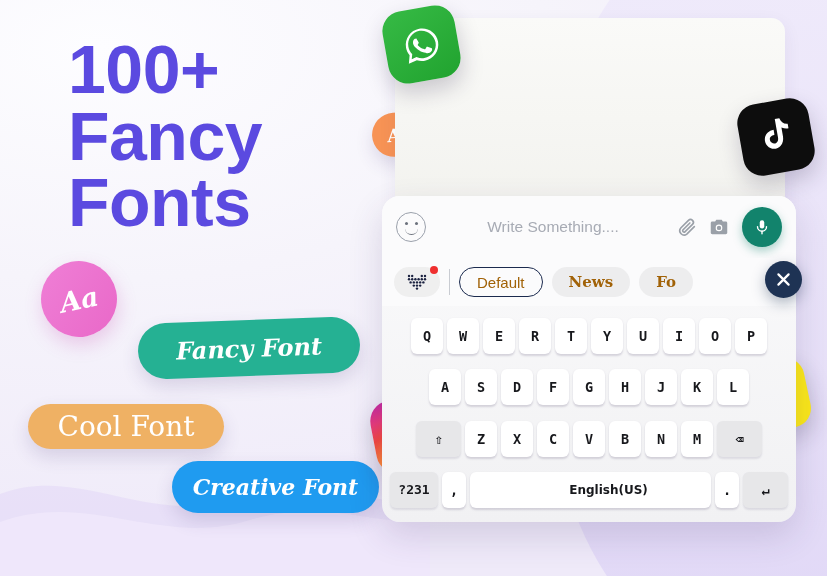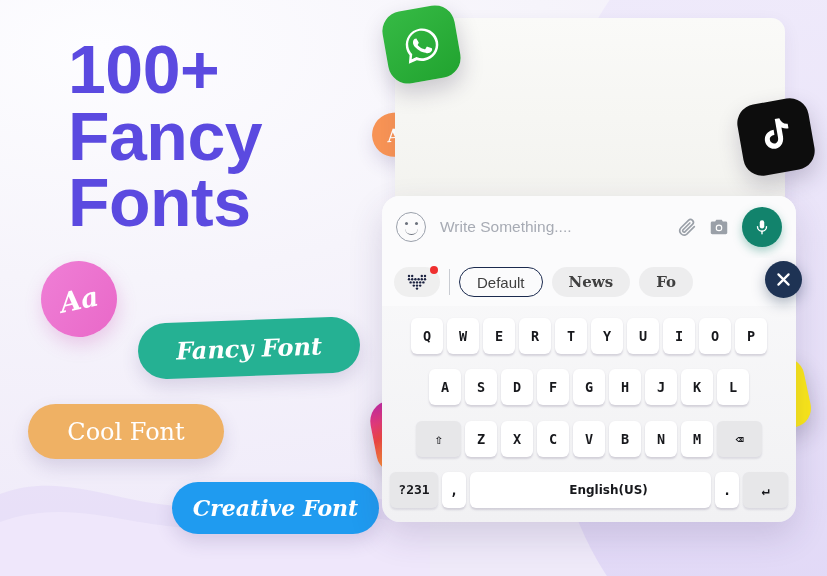--- a/index.html
+++ b/index.html
@@ -76,29 +76,29 @@
   #pill-fancy {
     left:138px; top:320px; width:222px; height:56px;
     background:#25b193;
     transform:rotate(-2deg);
     font-size:24px; font-weight:bold;
     font-family:"DejaVu Serif", serif;
     font-style:italic;
   }
   
   #pill-cool {
-    left:28px; top:404px; width:196px; height:55px;
+    left:28px; top:404px; width:196px; height:45px;
     background:#efb164;
-    font-size:24px;
+    font-size:28px;
     font-family:"DejaVu Serif", serif;
     color:#ffffff;
   }
   
   #pill-creative {
-    left:172px; top:482px; width:207px; height:52px;
+    left:172px; top:461px; width:207px; height:52px;
     background:#1f9bf0;
     font-size:22px; font-weight:bold; font-style:italic;
     font-family:"DejaVu Serif", serif;
   }
 
   
   #badge-aa {
     position:absolute; left:41px; top:261px;
     width:76px; height:76px; border-radius:50%;
     background:linear-gradient(135deg,#ef7fd6 0%,#e968c8 100%);
@@ -157,20 +157,21 @@
     background:linear-gradient(180deg,#fafaf8 0%,#f2f2ee 100%);
     border-radius:14px 14px 0 0;
     box-shadow:0 6px 18px rgba(60,45,100,.07);
   }
 
   
   #input-row {
     position:absolute; left:0; top:0; right:0; height:62px;
     display:flex; align-items:center; padding:0 14px;
     background:#fbfbfc;
+    text-align:center;
   }
   .emoji-btn {
     width:30px; height:30px; border-radius:50%;
     border:1.6px solid #9aa0ab; flex:0 0 auto;
     position:relative;
   }
   .emoji-btn::before {
     content:""; position:absolute; left:8px; top:9px;
     width:3px; height:3px; border-radius:50%; background:#6b717c;
     box-shadow:10px 0 0 #6b717c;
@@ -204,21 +205,21 @@
     display:flex; align-items:center; justify-content:center;
   }
   .dot-heart { width:22px; height:18px; }
   .red-dot {
     position:absolute; right:2px; top:-1px;
     width:8px; height:8px; border-radius:50%; background:#ef2f2f;
   }
   .divider { width:1px; height:26px; background:#c9ccd2; flex:0 0 auto; }
   .tab {
     height:30px; padding:0 17px; border-radius:16px;
-    background:#ededee; color:#404040;
+    background:#ededee; color:#a16207;
     display:flex; align-items:center; justify-content:center;
     font-size:15px; flex:0 0 auto; white-space:nowrap;
   }
   .tab.sel { background:transparent; border:1.5px solid #1b2a4e; }
   .tab.news { font-family:"DejaVu Serif", serif; font-weight:bold; }
   .tab.lobster { font-family:"DejaVu Serif", serif; font-style:italic; }
   .tab.trunc { font-family:"DejaVu Serif", serif; font-weight:bold; }
 
   
   #keys {

